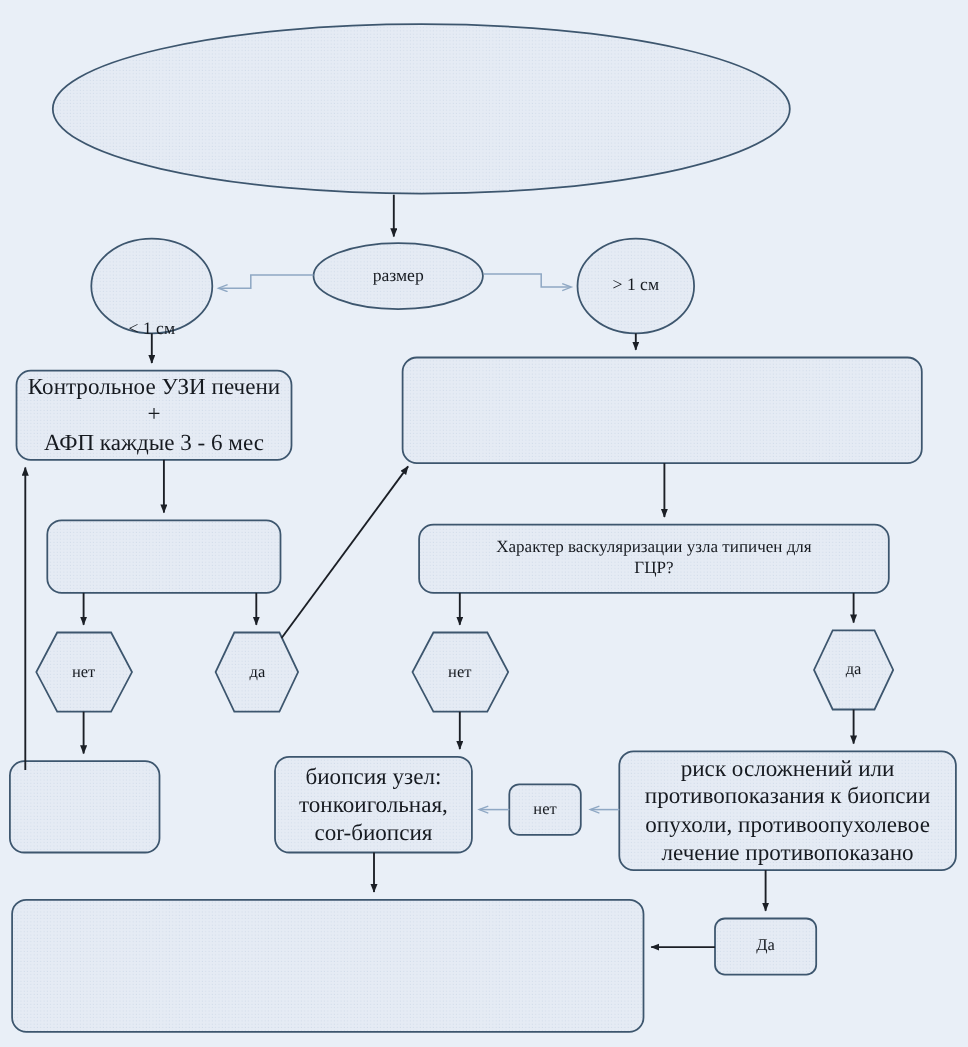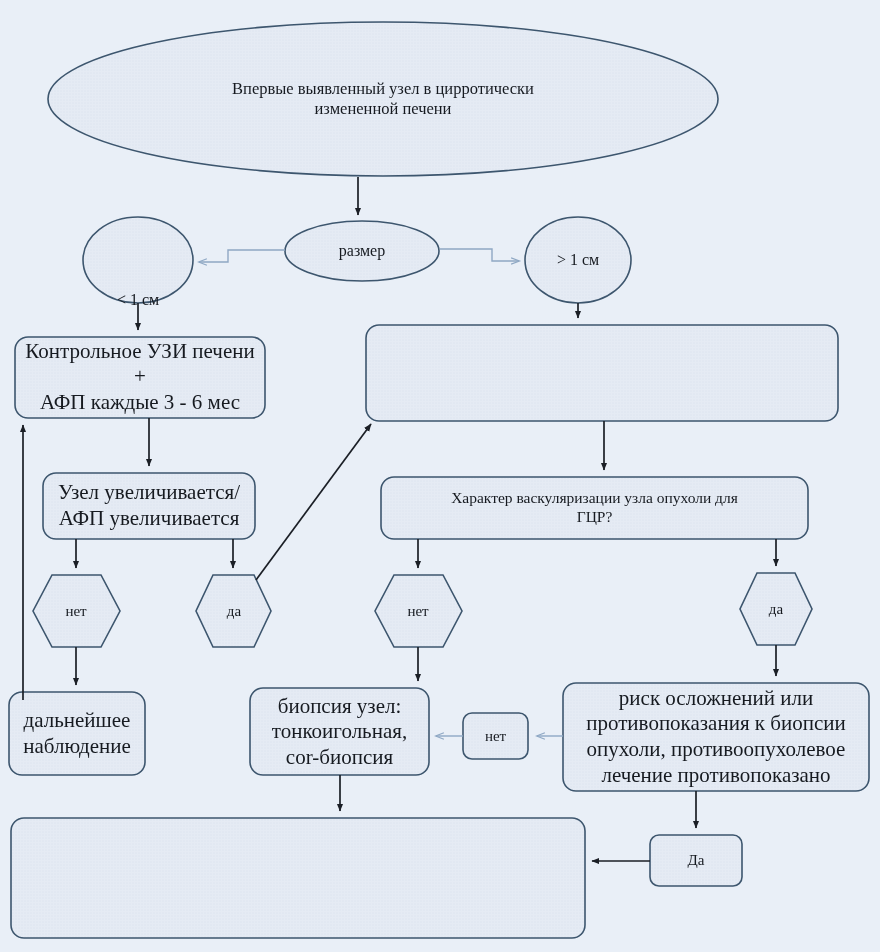--- a/index.html
+++ b/index.html
@@ -139,49 +139,43 @@
       <path d="M 285 250 L 228 250 L 228 262 L 199 262" marker-end="url(#arrowLight)"></path>
 
       <path d="M 440 249 L 492 249 L 492 261 L 519 261" marker-end="url(#arrowLight)"></path>
 
       <path d="M 563 736 L 537 736" marker-end="url(#arrowLight)"></path>
 
       <path d="M 463 736 L 436 736" marker-end="url(#arrowLight)"></path>
     </g>
   </svg>
 
-  <div class="node-label lbl-title" style="left:63px; top:55px; width:640px; height:88px;">Впервые выявленный узел в цирротически
-измененной печени</div>
 
   <div class="node-label lbl-ellipse" style="left:290px; top:236px; width:144px; height:30px;">размер</div>
 
   <div class="node-label lbl-circle" style="left:88px; top:245px; width:100px; height:30px;margin-top:40px;">&lt; 1 см</div>
 
   <div class="node-label lbl-circle" style="left:530px; top:245px; width:96px; height:30px;">&gt; 1 см</div>
 
   <div class="node-label lbl-box" style="left:22px; top:348px; width:236px; height:58px;">Контрольное УЗИ печени +
 АФП каждые 3 - 6 мес</div>
 
 
-  <div class="node-label lbl-box" style="left:50px; top:482px; width:198px; height:48px;">Узел увеличивается/
-АФП увеличивается</div>
 
-  <div class="node-label lbl-boxbig" style="left:390px; top:486px; width:409px; height:44px;">Характер васкуляризации узла опухоли для
+  <div class="node-label lbl-boxbig" style="left:390px; top:486px; width:409px; height:44px;">Характер васкуляризации узла типичен для
 ГЦР?</div>
 
   <div class="node-label lbl-hex" style="left:41px; top:598px; width:70px; height:26px;">нет</div>
 
   <div class="node-label lbl-hex" style="left:204px; top:598px; width:60px; height:26px;">да</div>
 
   <div class="node-label lbl-hex" style="left:383px; top:598px; width:70px; height:26px;">нет</div>
 
   <div class="node-label lbl-hex" style="left:748px; top:596px; width:56px; height:26px;">да</div>
 
-  <div class="node-label lbl-box" style="left:15px; top:707px; width:124px; height:54px;">дальнейшее
-наблюдение</div>
 
   <div class="node-label lbl-box" style="left:256px; top:699px; width:167px; height:66px;">биопсия узел:
 тонкоигольная,
 cor-биопсия</div>
 
   <div class="node-label lbl-small" style="left:466px; top:723px; width:59px; height:26px;">нет</div>
 
   <div class="node-label lbl-box" style="left:572px; top:691px; width:288px; height:92px;">риск осложнений или
 противопоказания к биопсии
 опухоли, противоопухолевое

